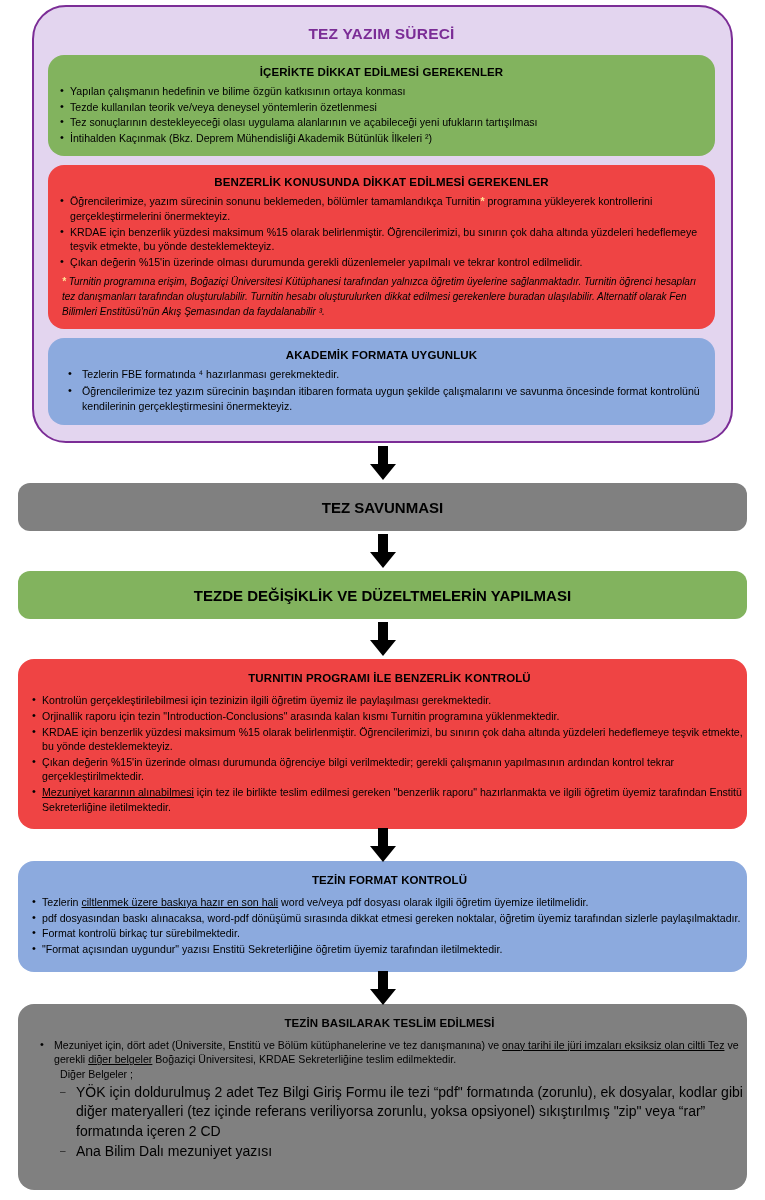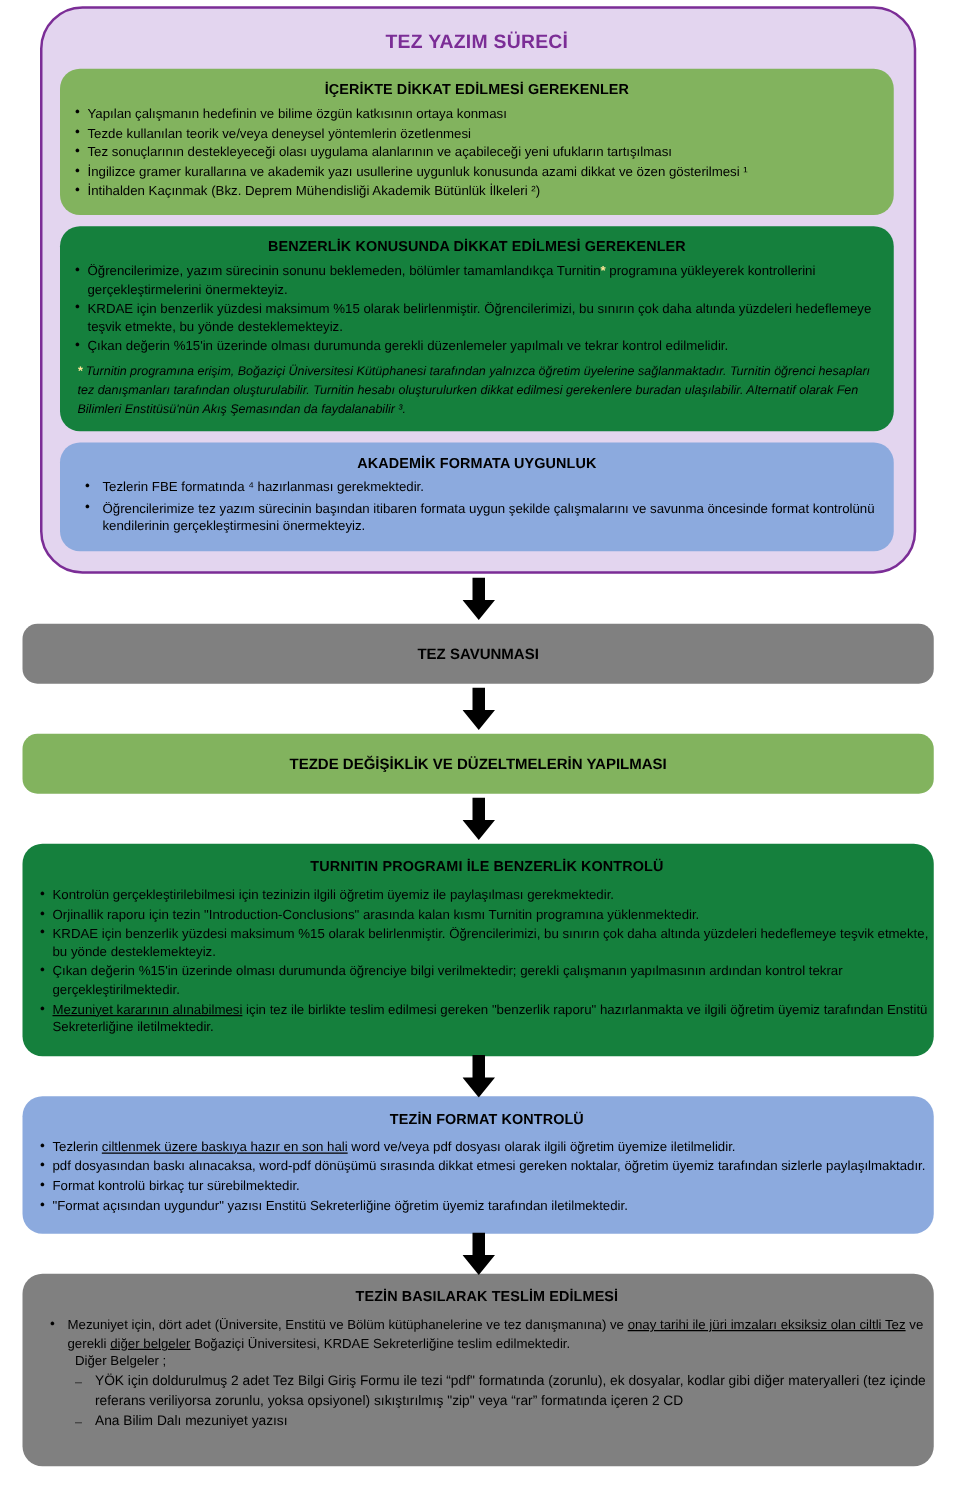--- a/index.html
+++ b/index.html
@@ -43,21 +43,21 @@
 
   
   .box {
     border-radius: 16px;
     padding: 8px 12px 10px 12px;
     margin-bottom: 9px;
   }
   .box:last-child { margin-bottom: 0; }
 
   .box-green  { background: #82b35e; }
-  .box-orange { background: #15803d; }
+  .box-orange { background: #ef4444; }
   .box-blue   { background: #8caade; }
   .box-gray   { background: #808080; }
 
   .box-title {
     text-align: center;
     font-weight: bold;
     font-size: 11.5px;
     padding: 3px 0 6px 0;
     letter-spacing: 0.1px;
   }
@@ -93,21 +93,21 @@
   }
 
   .sub-dashes {
     margin: 1px 0 0 0;
     padding: 0;
     list-style: none;
   }
   .sub-dashes li {
     position: relative;
     padding-left: 22px;
-    font-size: 11px;
+    font-size: 14px;
     line-height: 1.4;
     margin-bottom: 1px;
   }
   .sub-dashes li::before {
     content: "\2013";
     position: absolute;
     left: 6px;
     top: 2px;
     font-size: 10px;
     color: #222;
@@ -153,21 +153,21 @@
     margin: 0 18px;
     border-radius: 12px;
     padding: 0;
   }
   .flow-band {
     height: 48px;
     display: flex;
     align-items: center;
     justify-content: center;
     font-weight: bold;
-    font-size: 12px;
+    font-size: 15px;
     text-align: center;
   }
 
   .flow-panel {
     margin: 0 18px;
     border-radius: 16px;
     padding: 9px 0 14px 14px;
   }
   .flow-panel .box-title { padding: 4px 0 9px 0; }
 </style>
@@ -179,21 +179,20 @@
   <div class="outer-container">
 
     <div class="main-title">TEZ YAZIM SÜRECİ</div>
 
     <div class="box box-green">
       <div class="box-title">İÇERİKTE DİKKAT EDİLMESİ GEREKENLER</div>
       <ul class="bullets">
         <li>Yapılan çalışmanın hedefinin ve bilime özgün katkısının ortaya konması</li>
         <li>Tezde kullanılan teorik ve/veya deneysel yöntemlerin özetlenmesi</li>
         <li>Tez sonuçlarının destekleyeceği olası uygulama alanlarının ve açabileceği yeni ufukların tartışılması</li>
-        <li>İngilizce gramer kurallarına ve akademik yazı usullerine uygunluk konusunda azami dikkat ve özen gösterilmesi ¹</li>
         <li>İntihalden Kaçınmak (Bkz. Deprem Mühendisliği Akademik Bütünlük İlkeleri ²)</li>
       </ul>
     </div>
 
     <div class="box box-orange">
       <div class="box-title">BENZERLİK KONUSUNDA DİKKAT EDİLMESİ GEREKENLER</div>
       <ul class="bullets">
         <li><span>Öğrencilerimize, yazım sürecinin sonunu beklemeden,  bölümler tamamlandıkça Turnitin</span><span class="star">*</span><span> programına yükleyerek kontrollerini gerçekleştirmelerini önermekteyiz.</span></li>
         <li>KRDAE için benzerlik yüzdesi maksimum %15 olarak belirlenmiştir. Öğrencilerimizi, bu sınırın çok daha altında yüzdeleri hedeflemeye  teşvik etmekte, bu yönde desteklemekteyiz.</li>
         <li>Çıkan değerin %15'in üzerinde olması durumunda gerekli düzenlemeler yapılmalı ve tekrar kontrol edilmelidir.</li>

